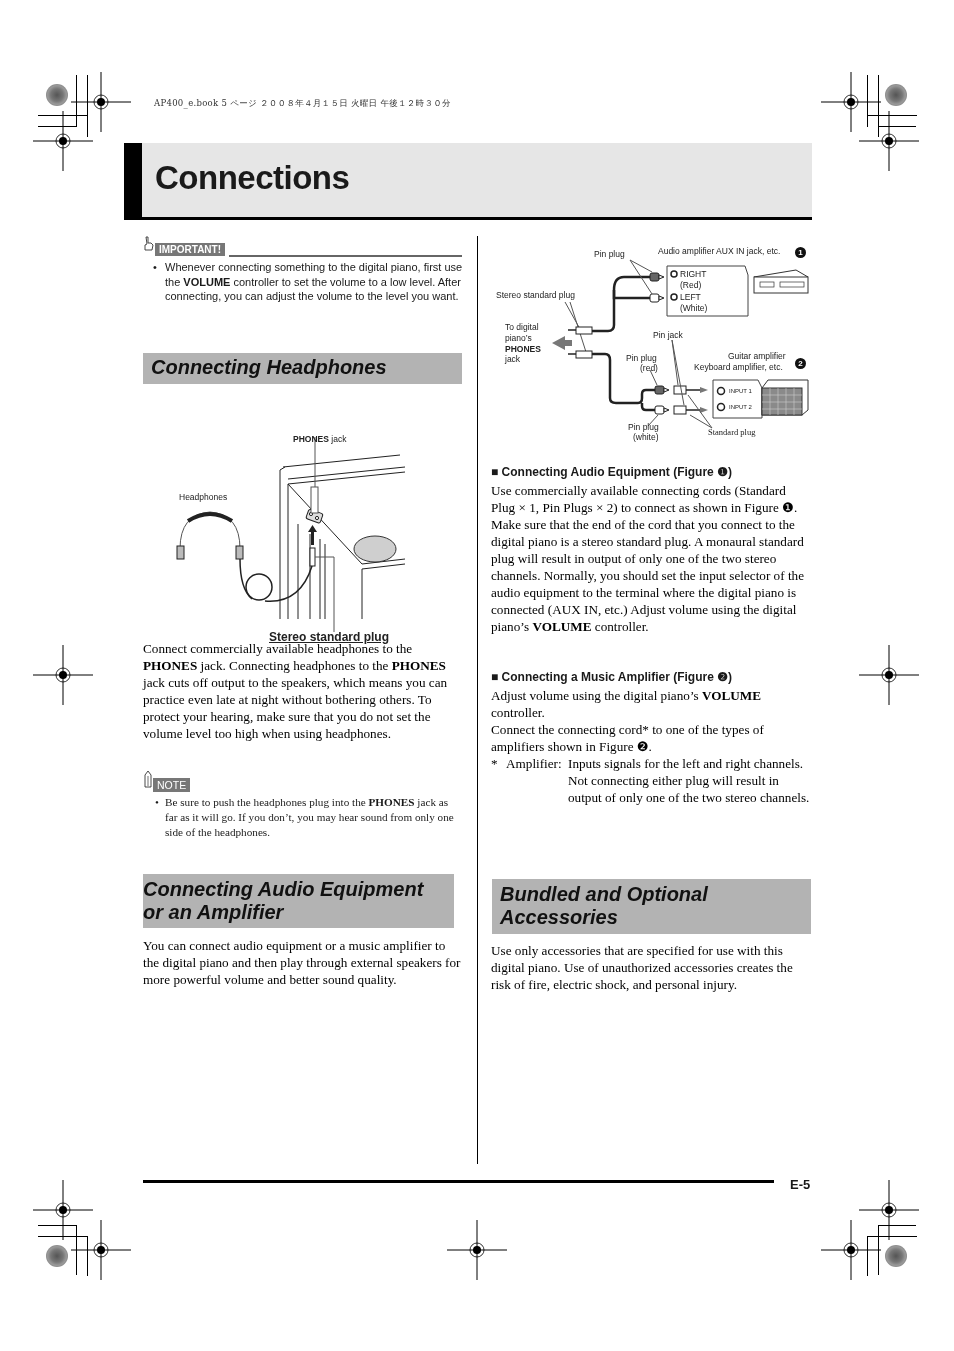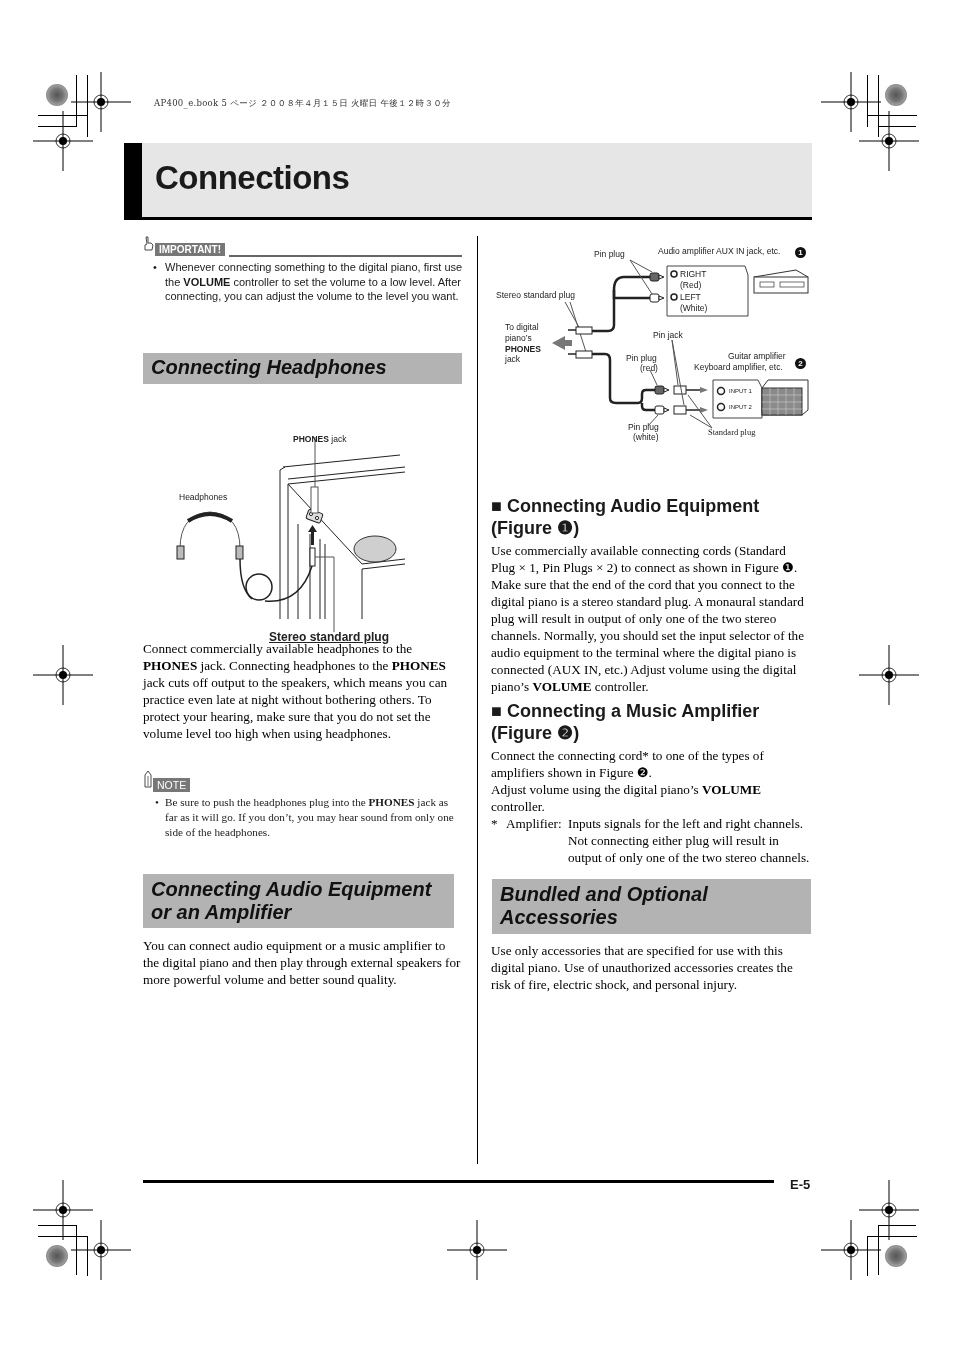--- a/index.html
+++ b/index.html
@@ -32,21 +32,21 @@
                   font-size:10px; padding:1px 4px; font-family:"Liberation Sans", sans-serif; }
   .notice-rule { position:absolute; height:2px; background:#666; }
   .bullet-text { font-family:"Liberation Sans", sans-serif; font-size:11px; line-height:14.6px; }
 
   
   .sec-head { background:#b3b3b3; font-family:"Liberation Sans", sans-serif; font-weight:bold;
               color:#111; box-sizing:border-box;font-style:italic; }
   .sec-head span { display:block; }
 
   .body-text { font-family:"Liberation Serif", serif; font-size:13.2px; line-height:17px; color:#000000; }
-  .sub-head { font-family:"Liberation Sans", sans-serif; font-weight:bold; font-size:18px;margin-top:31px; }
+  .sub-head { font-family:"Liberation Sans", sans-serif; font-weight:bold; font-size:12px; }
   .note-text { font-family:"Liberation Serif", serif; font-size:11.2px; line-height:14.8px; }
   .fig-label { font-family:"Liberation Sans", sans-serif; font-size:8.5px; color:#222; position:absolute; line-height:11px; white-space:nowrap; }
 
   .footer-rule { left:143px; top:1180px; width:631px; height:3px; background:#000; }
   .page-num { left:790px; top:1177px; font-size:13px; font-weight:bold; font-family:"Liberation Sans", sans-serif; }
   b { font-weight:bold;margin-top:16px; }
 </style>
 </head>
 <body>
 
@@ -225,21 +225,21 @@
     <path d="M2 17 L2 5 L5 1 L8 5 L8 17 Z" fill="#fff" stroke="#333" stroke-width="0.9"></path>
       <line x1="5" y1="6" x2="5" y2="16" stroke="#333" stroke-width="0.7"></line>
     </svg>
   <span class="notice-label" style="position:absolute;left:10px;top:8px;font-weight:normal;font-size:10.5px;">NOTE</span>
   <div class="note-text" style="position:absolute;left:12px;top:25px;width:308px;">
     <span style="position:absolute;left:0;">•</span>
     <div style="margin-left:10px;"><span>Be sure to push the headphones plug into the </span><b>PHONES</b><span> jack as far as it will go. If you don’t, you may hear sound from only one side of the headphones.</span></div>
   </div>
 </div>
 
-<div class="abs sec-head" style="left:143px;top:874px;width:311px;height:54px;padding:4px 8px;font-size:20px;line-height:23px;">
+<div class="abs sec-head" style="left:143px;top:874px;width:311px;height:54px;padding:4px 0;font-size:20px;line-height:23px;">
   <span>Connecting Audio Equipment</span>
   <span>or an Amplifier</span>
 </div>
 <div class="abs body-text" style="left:143px;top:937px;width:320px;">You can connect audio equipment or a music amplifier to the digital piano and then play through external speakers for more powerful volume and better sound quality.</div>
 
 <div class="abs" style="left:490px;top:240px;width:325px;height:210px;">
   <svg width="325" height="210" viewBox="0 0 325 210">
 
     <path d="M102 91 L118 91 Q124 91 124 85 L124 50 Q124 37 134 37 L160 37" fill="none" stroke="#222" stroke-width="2.5"></path>
     <path d="M124 50 L124 58 Q124 58 134 58 L160 58" fill="none" stroke="#222" stroke-width="2.5"></path>
@@ -333,22 +333,22 @@
   <div class="body-text" style="margin-top:3px;">
     <span>Use commercially available connecting cords (Standard Plug × 1, Pin Plugs × 2) to connect as shown in Figure ❶. Make sure that the end of the cord that you connect to the digital piano is a stereo standard plug. A monaural standard plug will result in output of only one of the two stereo channels. Normally, you should set the input selector of the audio equipment to the terminal where the digital piano is connected (AUX IN, etc.) Adjust volume using the digital piano’s </span><b>VOLUME</b><span> controller.</span>
   </div>
 </div>
 
 <div class="abs" style="left:491px;top:670px;width:320px;">
   <div class="sub-head">
     <span>■</span> <span>Connecting a Music Amplifier (Figure ❷)</span>
   </div>
   <div class="body-text" style="margin-top:3px;">
+    <div><span>Adjust volume using the digital piano’s </span><b>VOLUME</b><span> controller.</span></div>
     <div>Connect the connecting cord* to one of the types of amplifiers shown in Figure ❷.</div>
-    <div><span>Adjust volume using the digital piano’s </span><b>VOLUME</b><span> controller.</span></div>
     <div style="position:relative;padding-left:15px;">
       <span style="position:absolute;left:0;">*</span>
       <div style="display:flex;">
         <span style="width:62px;flex:none;">Amplifier:</span>
         <span style="flex:1;">Inputs signals for the left and right channels. Not connecting either plug will result in output of only one of the two stereo channels.</span>
       </div>
     </div>
   </div>
 </div>
 

